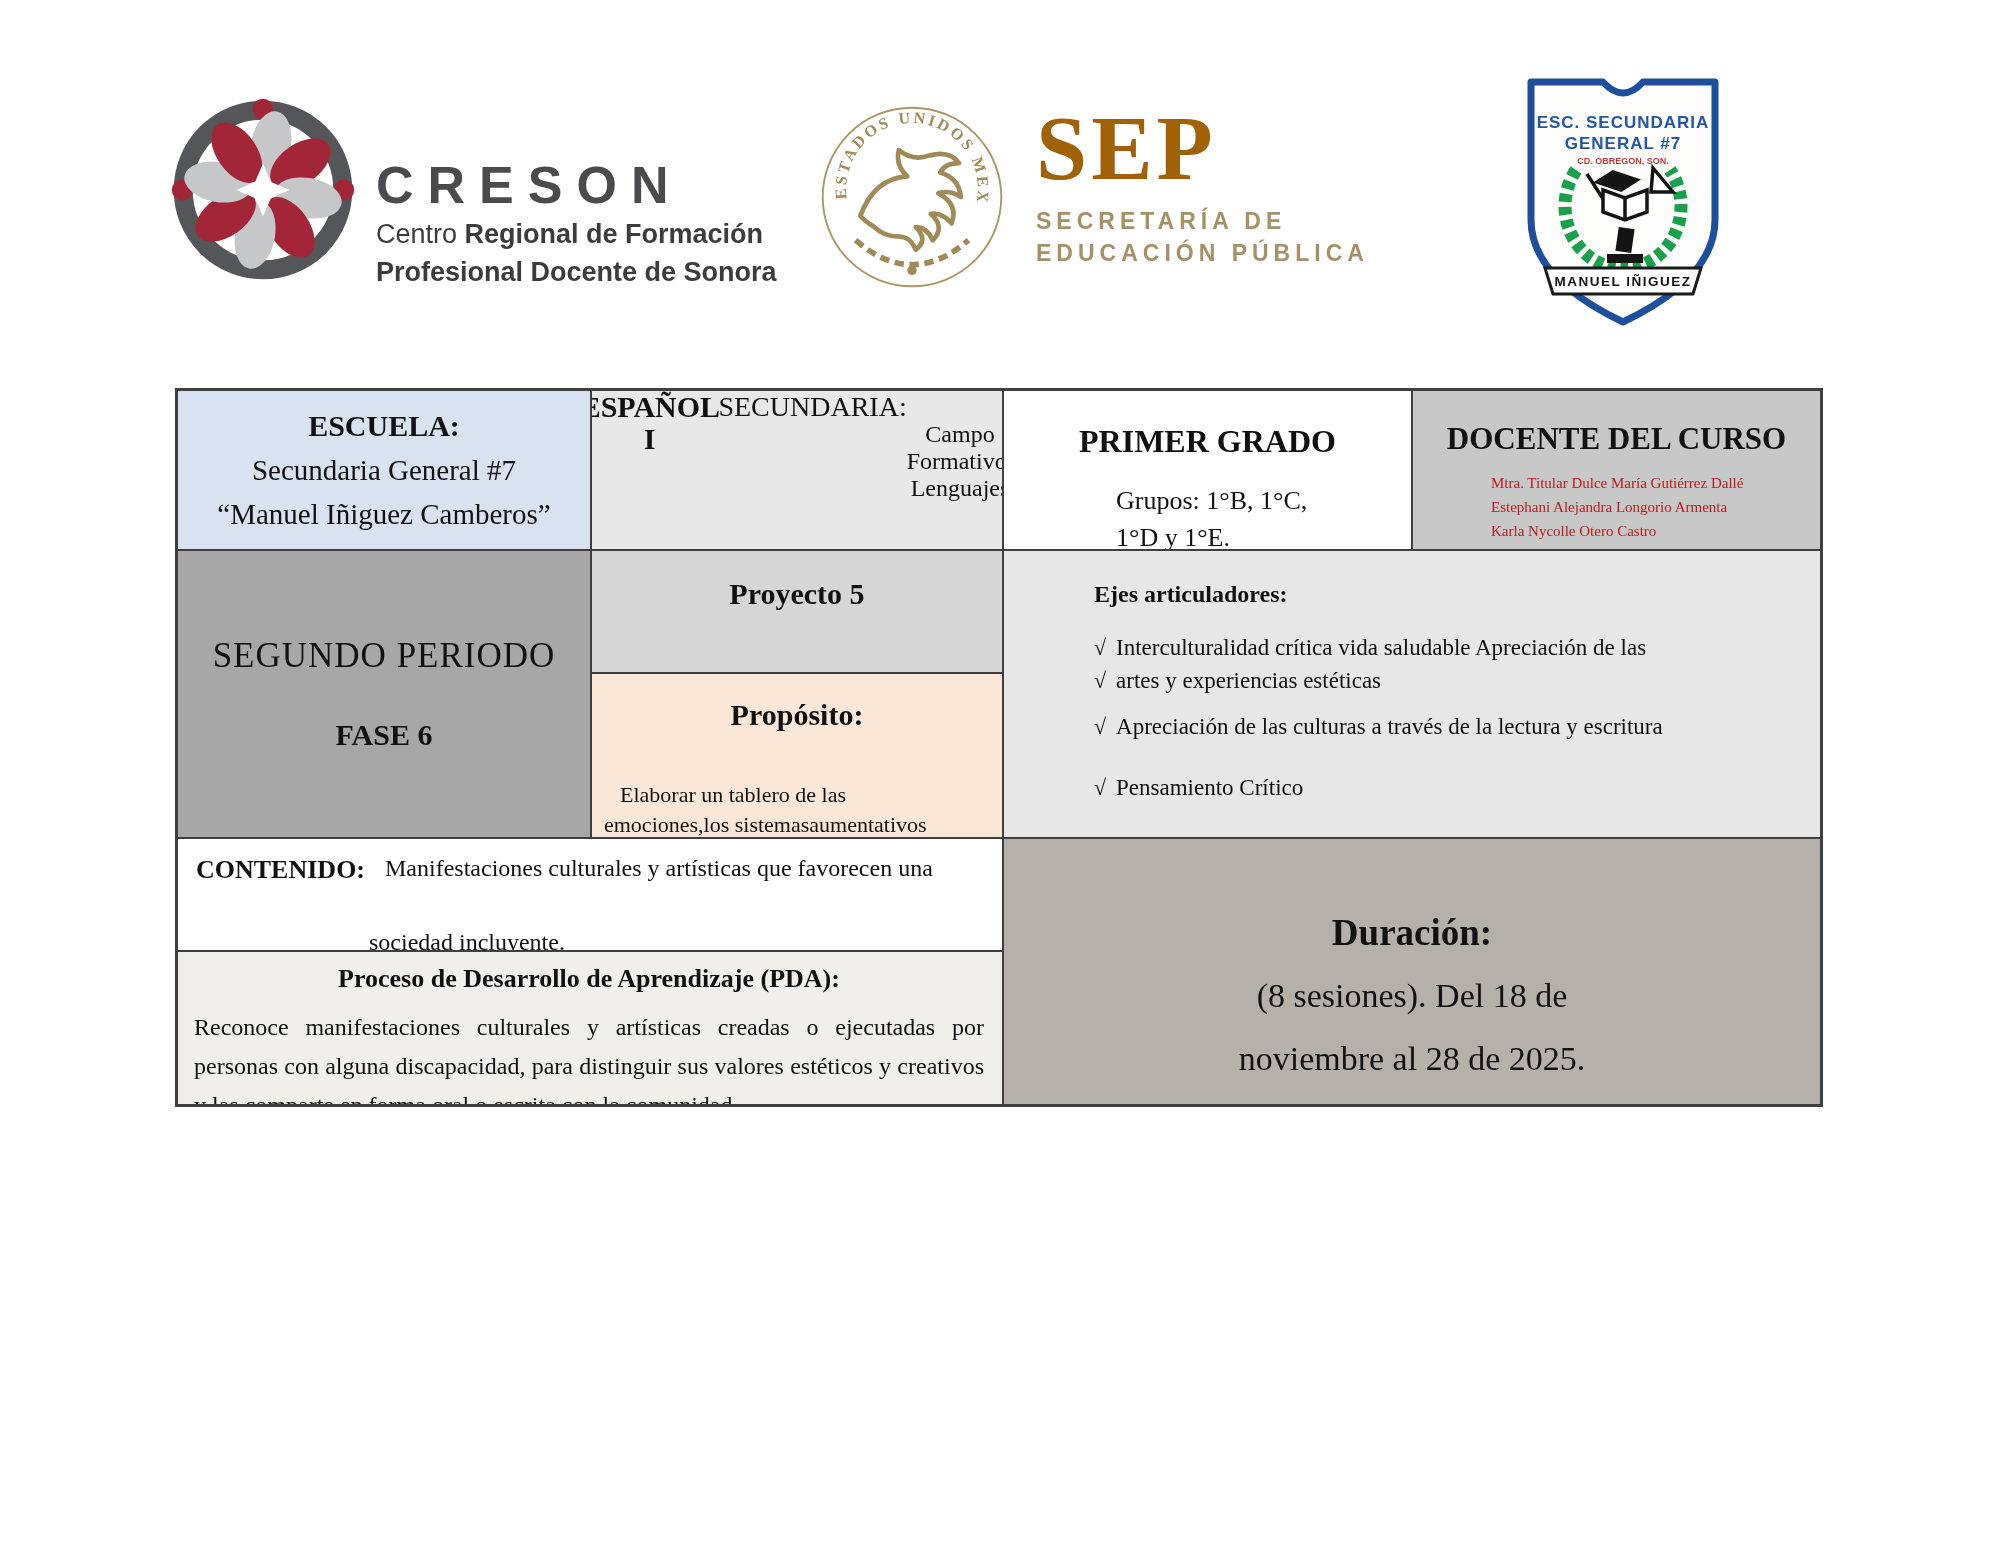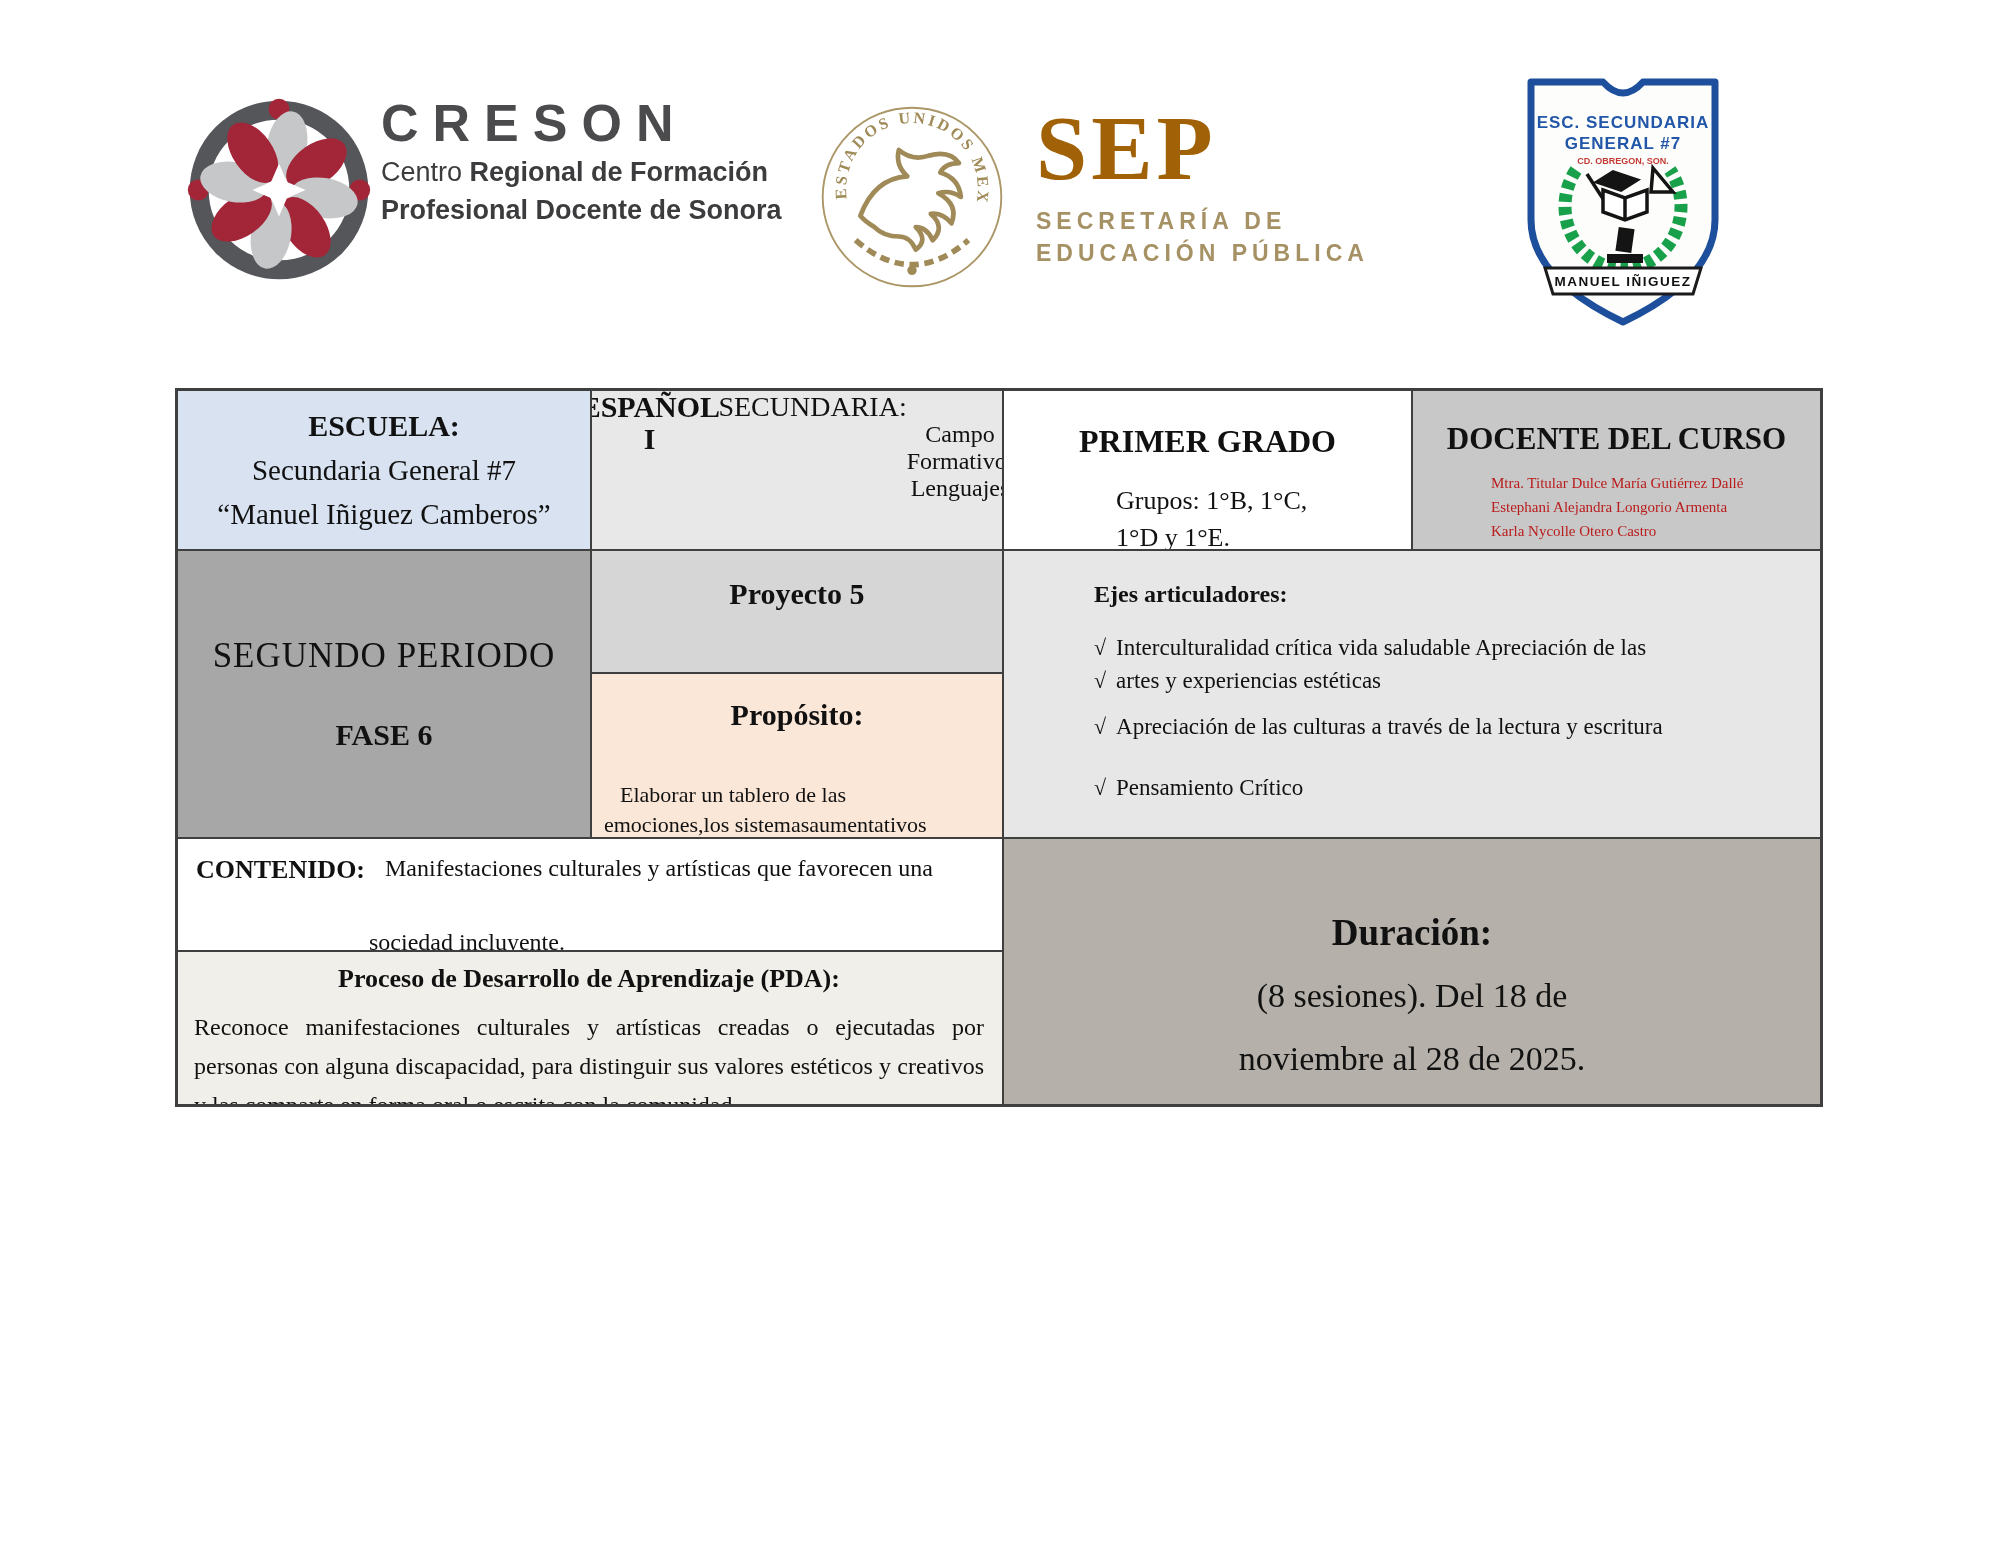--- a/index.html
+++ b/index.html
@@ -3,21 +3,21 @@
 <meta charset="utf-8">
 <style>
   * { margin:0; padding:0; box-sizing:border-box; }
   html,body { background:#ffffff; }
   .page {
     position:relative; width:2000px; height:1545px; background:#ffffff;
     font-family:"Liberation Serif", serif; color:#111; overflow:hidden;
   }
 
   
-  .creson-logo { position:absolute; left:184px; top:95px; display:flex; align-items:flex-start; gap:7px; }
+  .creson-logo { position:absolute; left:168px; top:95px; display:flex; align-items:flex-end; gap:18px; }
   .creson-text { font-family:"Liberation Sans", sans-serif; color:#454547; }
   .creson-acronym { font-size:52px; font-weight:bold; letter-spacing:14px; color:#4b4b4d; line-height:56px; }
   .creson-sub { font-size:27px; line-height:34px; font-weight:bold; color:#3c3c3e; margin-top:4px; }
   .creson-sub .light { font-weight:normal; }
 
   .sep-logo { position:absolute; left:818px; top:103px; display:flex; align-items:flex-start; gap:30px; }
   .sep-text { padding-top:2px; }
   .sep-acronym { font-family:"Liberation Serif", serif; font-weight:bold; font-size:92px; line-height:86px; color:#a16207; letter-spacing:4px; }
   .sep-dept { font-family:"Liberation Sans", sans-serif; font-weight:bold; font-size:23px; letter-spacing:5px; color:#a59164; line-height:32px; margin-top:14px; }
 

